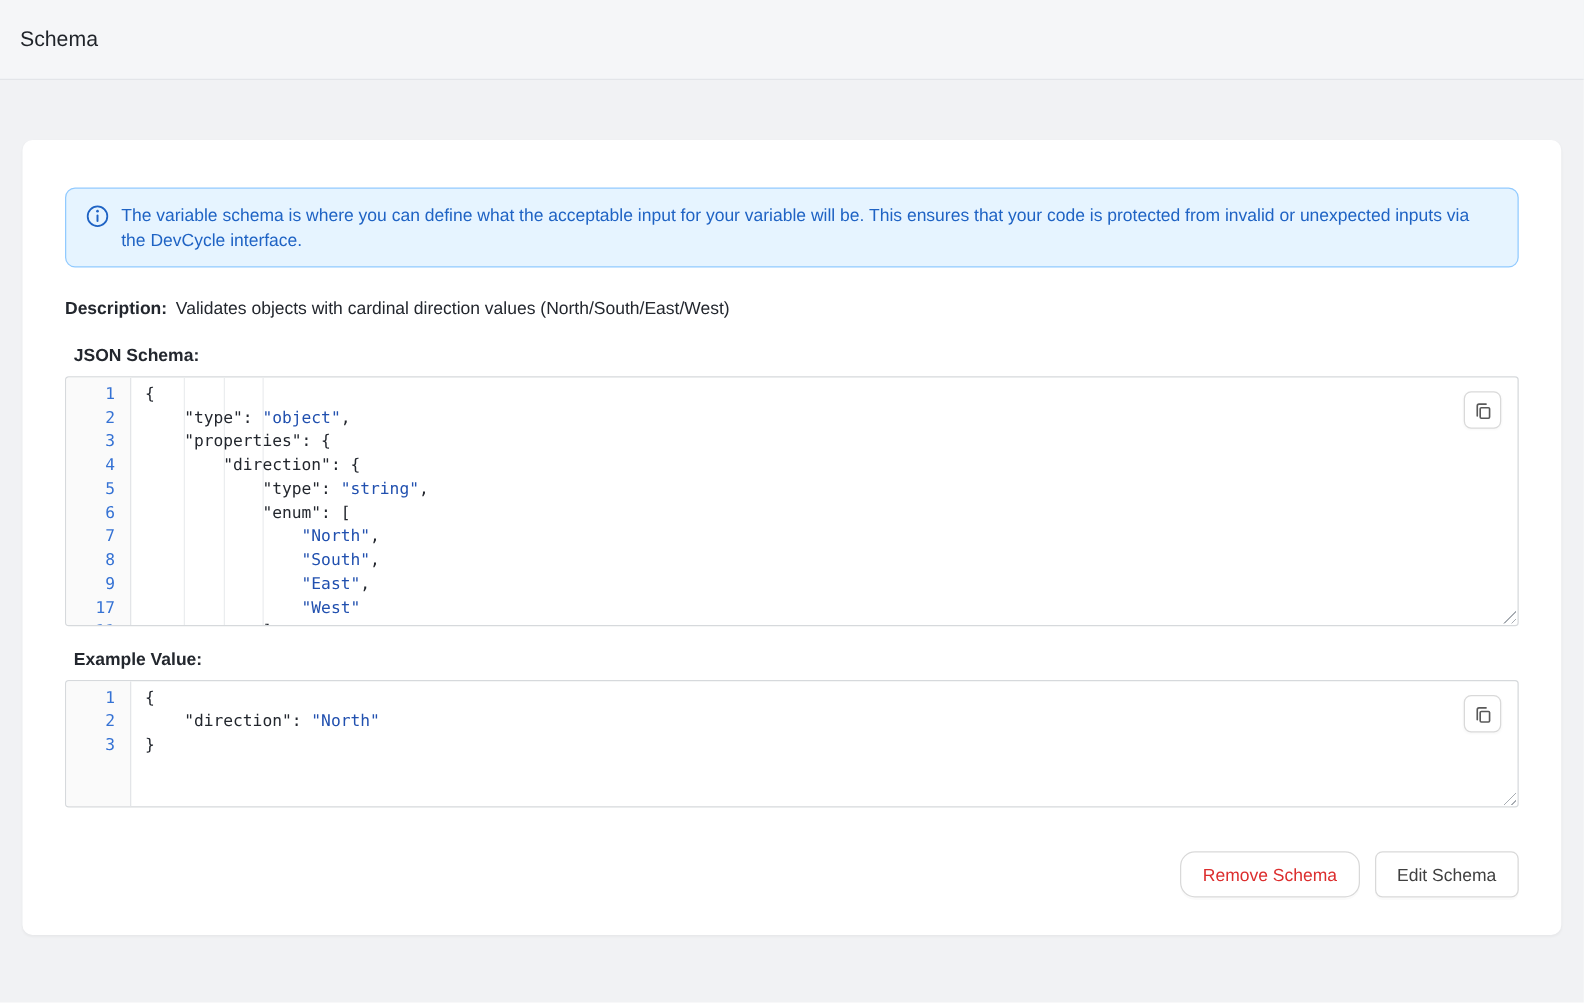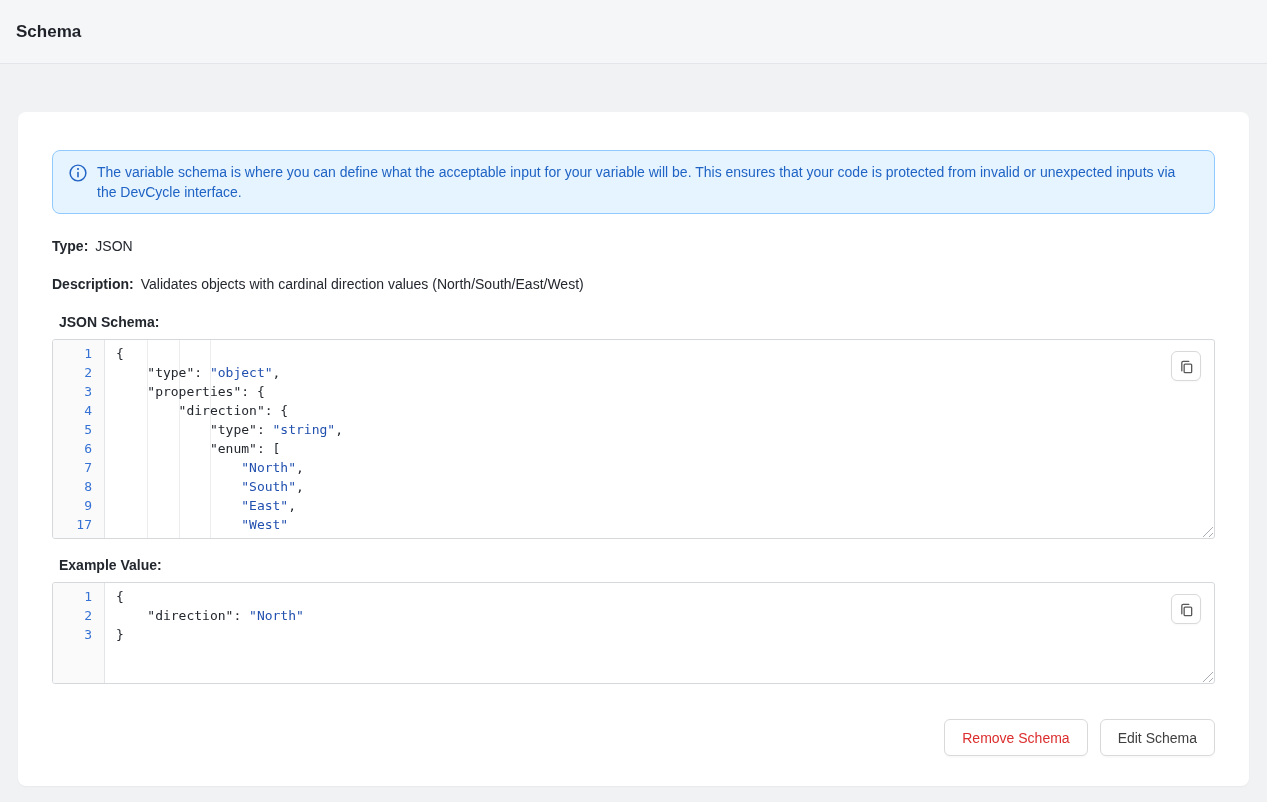--- a/index.html
+++ b/index.html
@@ -10,21 +10,21 @@
     color: #23272e;
   }
   .page-header {
     height: 64px;
     background: #f5f6f8;
     border-bottom: 1px solid #e3e5e9;
     display: flex;
     align-items: center;
     padding: 0 16px;
   }
-  .page-header h1 { font-size: 17px; font-weight: 700; color: #1f2329; }
+  .page-header h1 { font-size: 17px; font-weight: 400; color: #1f2329; }
   .content { padding: 48px 18px 14px; }
   .card {
     background: #ffffff;
     border-radius: 8px;
     padding: 38px 34px 30px;
     box-shadow: 0 1px 2px rgba(0,0,0,0.04);
   }
   .alert {
     display: flex;
     align-items: flex-start;
@@ -91,21 +91,21 @@
     padding: 0 17px;
     background: #ffffff;
     border: 1px solid #d9d9d9;
     border-radius: 6px;
     font-family: "Liberation Sans", sans-serif;
     font-size: 14px;
     color: #404040;
     cursor: pointer;
     box-shadow: 0 2px 0 rgba(0,0,0,0.02);
   }
-  .btn-danger { color: #dc2d2d; }
+  .btn-danger { color: #dc2d2d; border-radius: 12px; }
 </style>
 </head>
 <body>
 
 <header class="page-header">
   <h1>Schema</h1>
 </header>
 
 <main class="content">
   <section class="card">
@@ -114,23 +114,20 @@
       <span class="alert-icon">
         <svg width="18" height="18" viewBox="0 0 16 16">
           <circle cx="8" cy="8" r="7" fill="none" stroke="#1f63c4" stroke-width="1.3"></circle>
           <rect x="7.3" y="6.8" width="1.4" height="5.2" rx="0.7" fill="#1f63c4"></rect>
           <circle cx="8" cy="4.4" r="0.95" fill="#1f63c4"></circle>
         </svg>
       </span>
       <p class="alert-text">The variable schema is where you can define what the acceptable input for your variable will be. This ensures that your code is protected from invalid or unexpected inputs via the DevCycle interface.</p>
     </div>
 
-    <div class="field-row">
-      <span class="field-label">Type:</span><span class="field-value">JSON</span>
-    </div>
 
     <div class="field-row">
       <span class="field-label">Description:</span><span class="field-value">Validates objects with cardinal direction values (North/South/East/West)</span>
     </div>
 
     <div class="editor-label">JSON Schema:</div>
 
     <div class="editor schema">
       <div class="gutter-bg"></div>
       <div class="indent-guide" style="left:94px"></div>

